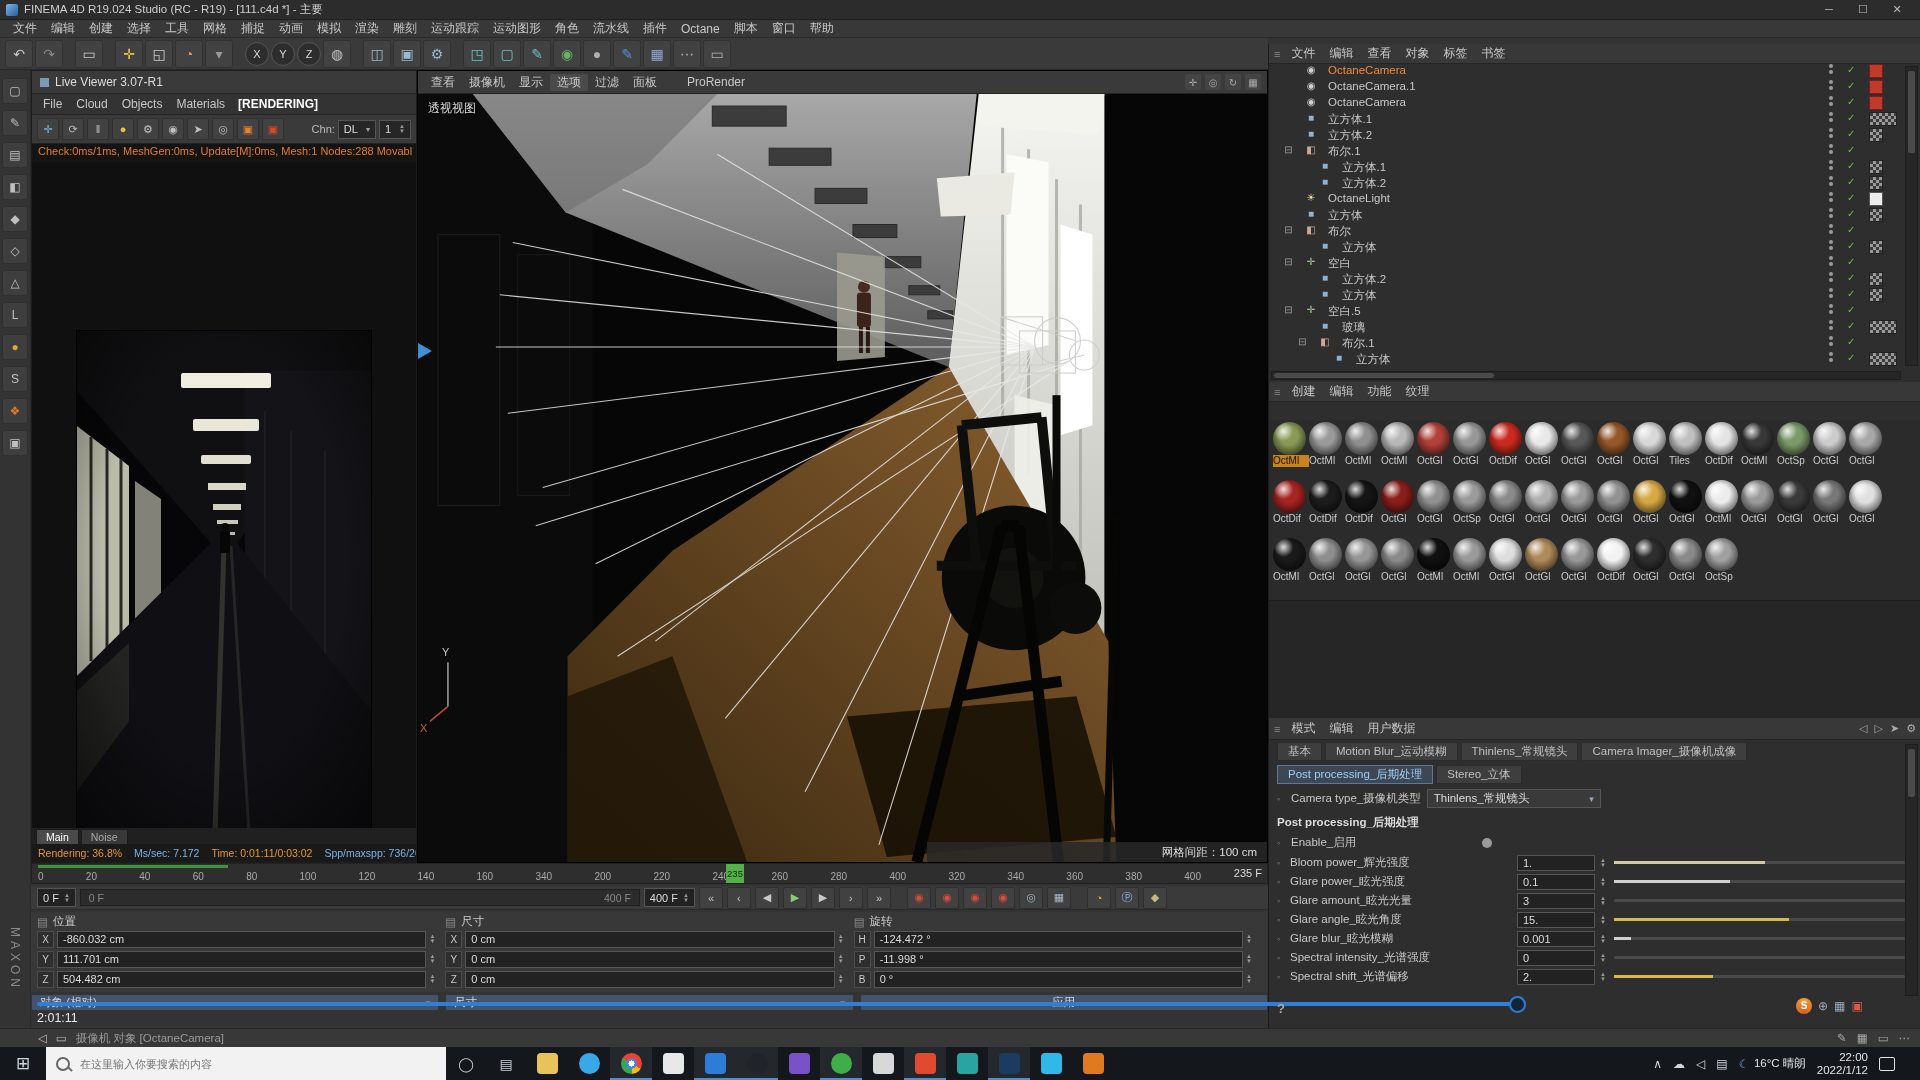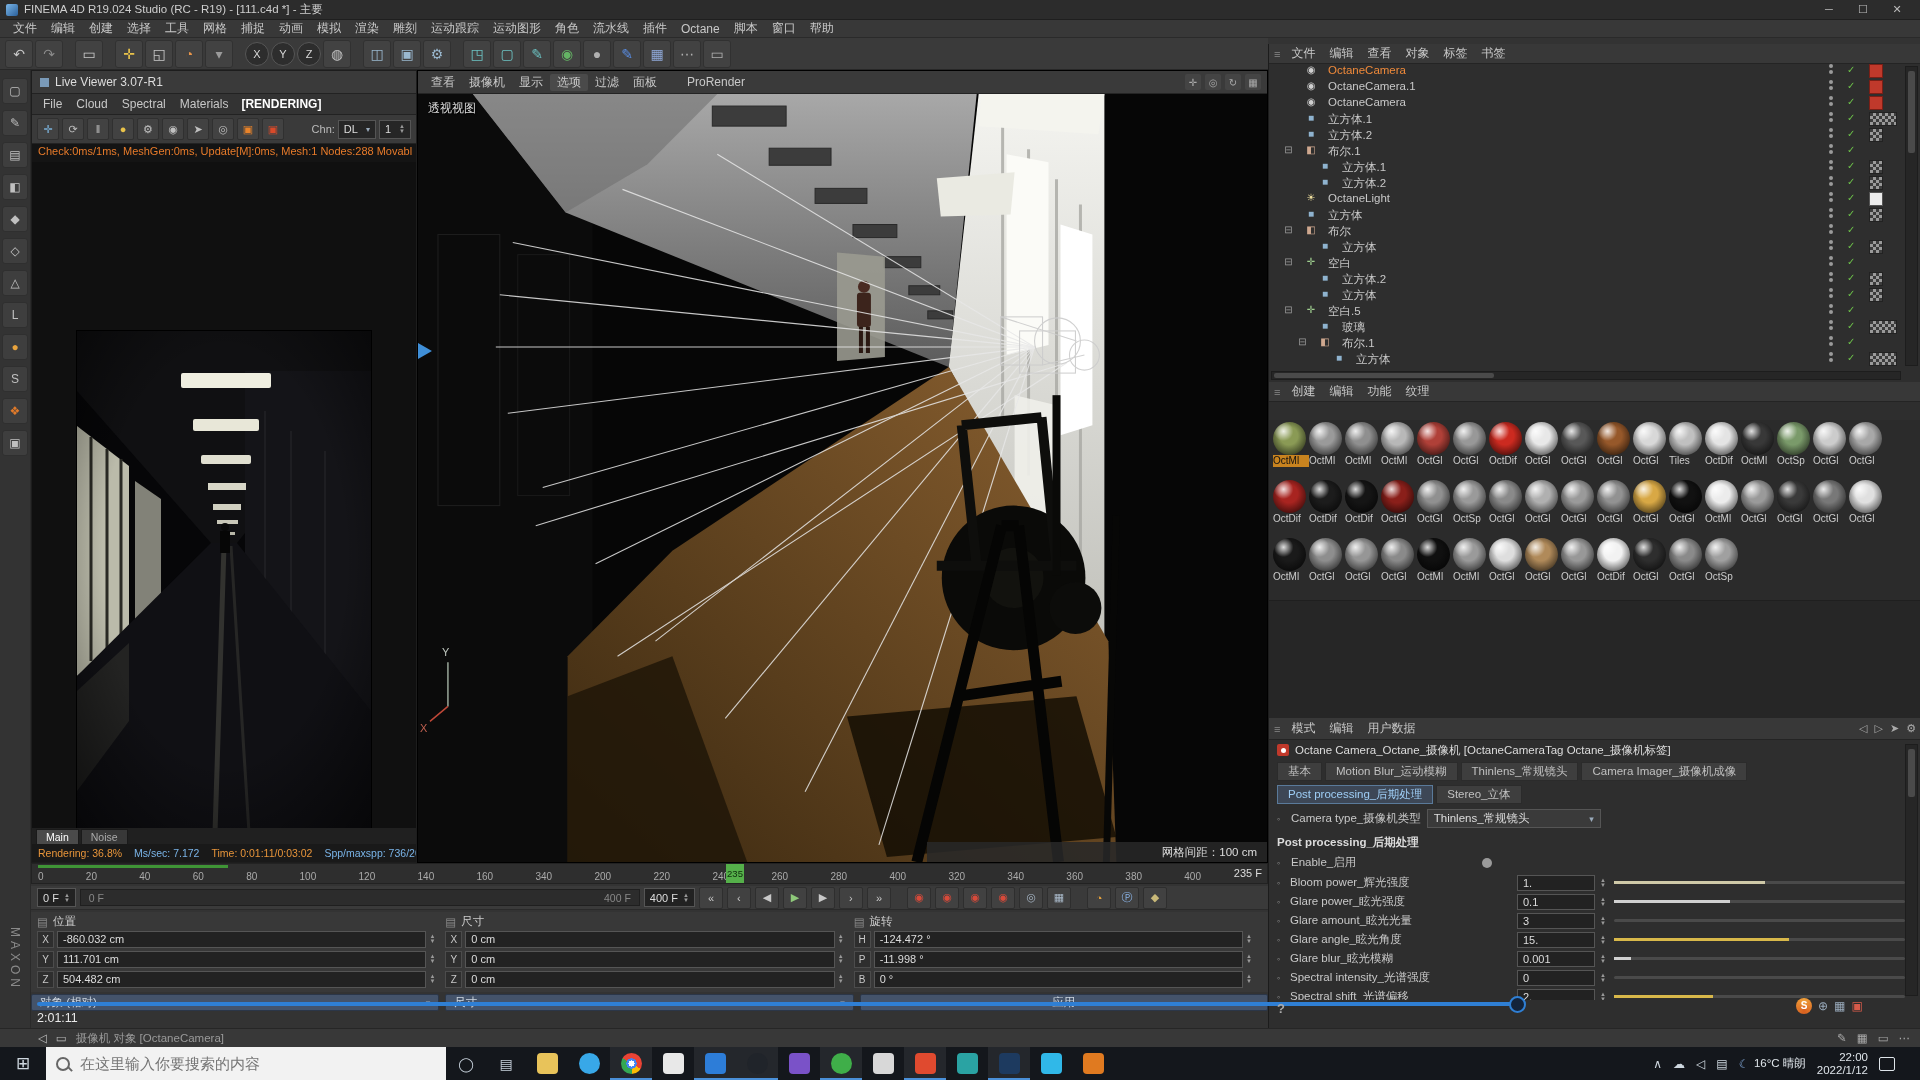--- a/index.html
+++ b/index.html
@@ -145,21 +145,21 @@
   .ap-box{width:66px;height:14px;background:#222;border:1px solid #555;display:flex;align-items:center;padding:0 5px;font-size:11px;color:#ddd}
   .ap-slider{flex:1;height:3px;background:#4a4a4a;border-radius:2px;position:relative;margin:0 8px 0 3px}
   .ap-fill{position:absolute;left:0;top:0;height:100%;background:#ccc}
   .rc-bottom{position:absolute;left:0;top:956px;width:652px;height:47px;background:#2e2e2e}
   
   .taskbar{position:absolute;left:0;top:1047px;width:1920px;height:33px;background:#14171c;display:flex;align-items:stretch;z-index:30}
   .tb-start{width:46px;display:flex;align-items:center;justify-content:center;color:#cfd8e0;font-size:17px}
   .tb-search{width:400px;background:#f2f2f2;display:flex;align-items:center;gap:8px;padding:0 10px;box-sizing:border-box}
   .mag{width:10px;height:10px;border:2px solid #666;border-radius:50%;position:relative;flex:none}
   .mag::after{content:"";position:absolute;left:9px;top:9px;width:6px;height:2px;background:#666;transform:rotate(45deg)}
-  .tb-search input{border:none;background:none;outline:none;font-size:15px;color:#444;width:100%;font-family:"Liberation Sans",sans-serif}
+  .tb-search input{border:none;background:none;outline:none;font-size:11px;color:#444;width:100%;font-family:"Liberation Sans",sans-serif}
   .tb-sys{width:40px;display:flex;align-items:center;justify-content:center;color:#c8d2dc;font-size:14px}
   .tb-apps{display:flex}
   .tb-app{width:42px;display:flex;align-items:center;justify-content:center}
   .tb-app.on{background:rgba(255,255,255,.07);box-shadow:inset 0 -2px 0 #4a90d9}
   .tb-app i{display:block;width:21px;height:21px;border-radius:4px}
   .tb-app i.round{border-radius:50%}
   .tb-app i.chrome{background:radial-gradient(circle,#fff 0 20%,#4285f4 21% 34%,rgba(0,0,0,0) 35%),conic-gradient(#ea4335 0 120deg,#fbbc05 120deg 180deg,#34a853 180deg 300deg,#ea4335 300deg 360deg)}
   .tb-tray{margin-left:auto;display:flex;align-items:center;gap:11px;padding:0 8px;color:#dfe5ea;font-size:11.5px}
   .tray-i{font-size:12px;color:#cfd8e0}
   .tray-weather{display:flex;align-items:center;gap:5px;white-space:nowrap}
@@ -247,21 +247,21 @@
   </div>
 
   <div class="liveviewer">
     <div class="lv-title">
       <span class="lv-sq"></span>
       <span>Live Viewer 3.07-R1</span>
     </div>
     <div class="lv-menu">
       <span style="display:contents">
         
-      <span class="menu-item">File</span><span class="menu-item">Cloud</span><span class="menu-item">Spectral</span><span class="menu-item">Materials</span></span>
+      <span class="menu-item">File</span><span class="menu-item">Cloud</span><span class="menu-item">Objects</span><span class="menu-item">Materials</span></span>
       <span class="lv-rendering">[RENDERING]</span>
     </div>
     <div class="lv-toolbar">
       <span style="display:contents">
         
       <span class="lvbtn" style="color: rgb(122, 176, 216);">✛</span><span class="lvbtn" style="color: rgb(192, 192, 192);">⟳</span><span class="lvbtn" style="color: rgb(192, 192, 192);">‖</span><span class="lvbtn" style="color: rgb(232, 194, 74);">●</span><span class="lvbtn" style="color: rgb(192, 192, 192);">⚙</span><span class="lvbtn" style="color: rgb(192, 192, 192);">◉</span><span class="lvbtn" style="color: rgb(192, 192, 192);">➤</span><span class="lvbtn" style="color: rgb(192, 192, 192);">◎</span><span class="lvbtn" style="color: rgb(232, 131, 42);">▣</span><span class="lvbtn" style="color: rgb(216, 74, 42);">▣</span></span>
       <span class="lv-chn">
         <span>Chn:</span>
         <span class="lv-dd">
             <span>DL</span>
@@ -1177,26 +1177,20 @@
       <span class="menu-item">模式</span><span class="menu-item">编辑</span><span class="menu-item">用户数据</span></span>
       <span class="attr-micons">
 
       <span>◁</span>
           <span>▷</span>
           <span>➤</span>
           <span>⚙</span>
         </span>
     </div>
     <div class="attr-body">
-      <div class="at-title">
-        <span class="camtag">
-            <i></i>
-          </span>
-        <span>Octane Camera_Octane_摄像机 [OctaneCameraTag Octane_摄像机标签]</span>
-      </div>
       <div class="at-tabs">
 
       <span class="at-tab">基本</span>
           <span class="at-tab">Motion Blur_运动模糊</span>
           <span class="at-tab">Thinlens_常规镜头</span>
           <span class="at-tab">Camera Imager_摄像机成像</span>
         </div>
       <div class="at-tabs">
 
       <span class="at-tab active">Post processing_后期处理</span>

